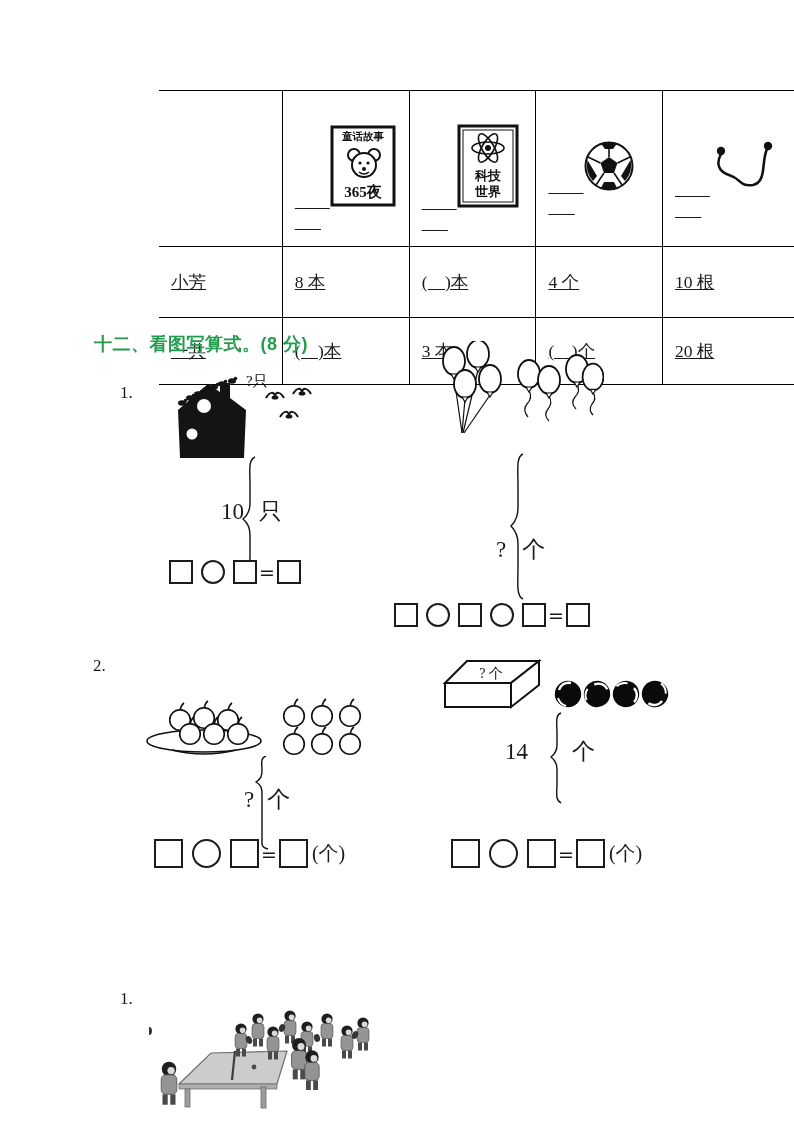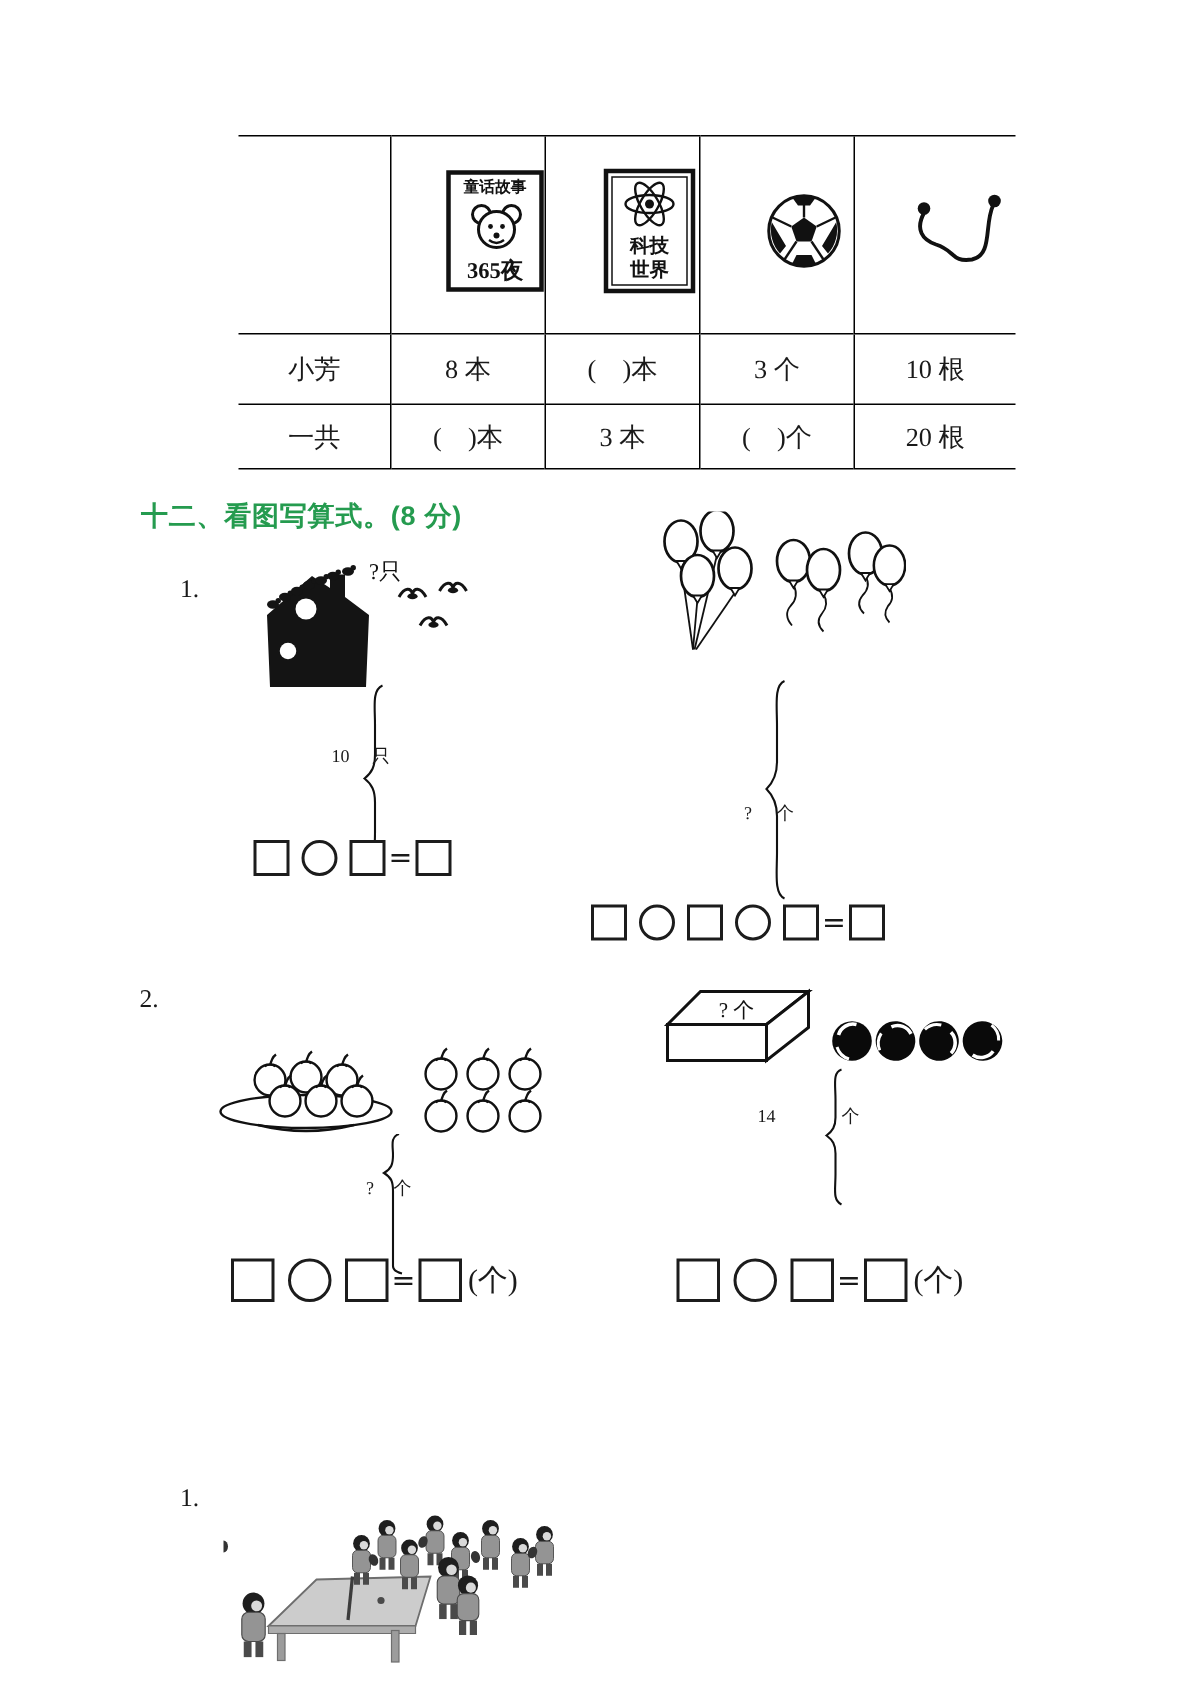--- a/index.html
+++ b/index.html
@@ -4,39 +4,39 @@
 <style>
   html,body{margin:0;padding:0;background:#ffffff;}
   #page{position:relative;width:794px;height:1123px;background:#ffffff;overflow:hidden;
         font-family:"Liberation Serif",serif;color:#1a1a1a;}
   .abs{position:absolute;}
   .heading{font-family:"Liberation Sans",sans-serif;font-weight:bold;font-size:18px;
            color:#259b4f;letter-spacing:0.5px;white-space:pre;text-align:center;}
   .qnum{font-size:17px;}
   
   table.score{border-collapse:collapse;border-bottom:1.5px solid #000;}
-  table.score td{border-top:1.5px solid #000;text-align:center;vertical-align:middle;
-                 font-size:17.5px;white-space:pre;padding:0;}
+  table.score td{border-top:1.5px solid #000;vertical-align:middle;
+                 font-size:17.5px;white-space:pre;padding:12px;text-decoration:underline;}
   table.score td + td{border-left:1.5px solid #000;}
   table.score tr.hdr td{height:94px;}
   table.score tr.r1 td{height:49px;}
   table.score tr.r2 td{height:46px;}
   table.score tr.r3 td{height:42px;}
   .c0{width:101px;} .c1{width:102px;} .c2{width:102px;} .c3{width:102px;} .c4{width:100px;}
   
   .eqrow{position:absolute;display:flex;align-items:center;}
   .eqrow .sq{display:inline-block;width:20px;height:20px;border:2px solid #1c1c1c;background:#fff;}
   .eqrow .ci{display:inline-block;width:20px;height:20px;border:2px solid #1c1c1c;border-radius:50%;background:#fff;}
   .eqrow.big .sq{width:25px;height:25px;}
   .eqrow.big .ci{width:25px;height:25px;}
   .eqrow .gap{width:8px;} .eqrow.big .gap{width:9px;}
   .eqsign{font-size:19px;padding:0 2px;font-family:"DejaVu Sans",sans-serif;}
   .suffix{font-size:20px;padding-left:4px;}
   
-  .brace-label{position:absolute;display:flex;font-size:12px;align-items:center;}
+  .brace-label{position:absolute;display:flex;font-size:23px;align-items:center;}
   svg text{font-family:"Liberation Serif",serif;}
 </style>
 </head>
 <body>
 
 <div id="page">
 
   <table class="score abs" style="left:159px;top:90px;">
     <tbody>
         <tr class="hdr">
@@ -91,21 +91,21 @@
           <circle cx="11" cy="14" r="4.2" fill="#111"></circle>
           <circle cx="58" cy="9" r="4.2" fill="#111"></circle>
           <path d="M11,17 C5,28 10,35 19,38 C32,42 29,50 43,48 C57,45 51,25 57,12" stroke="#111" stroke-width="2.6" fill="none" stroke-linecap="round"></path>
         </svg>
       </td>
     </tr>
     <tr class="r2">
       <td class="c0">小芳</td>
       <td class="c1">8 本</td>
       <td class="c2">(    )本</td>
-      <td class="c3">3 个</td>
+      <td class="c3">4 个</td>
       <td class="c4">10 根</td>
     </tr>
     <tr class="r3">
       <td class="c0">一共</td>
       <td class="c1">(    )本</td>
       <td class="c2">3 本</td>
       <td class="c3">(    )个</td>
       <td class="c4">20 根</td>
     </tr>
   </tbody>

